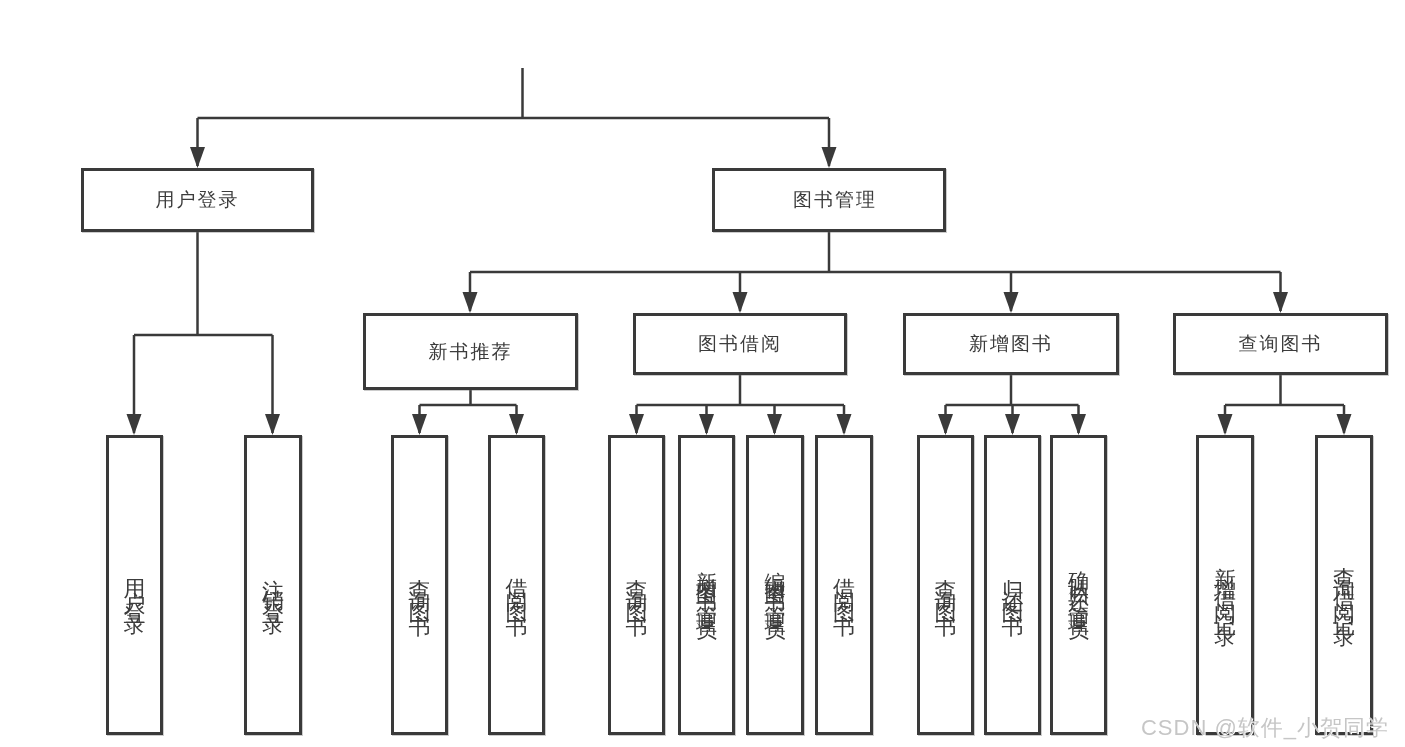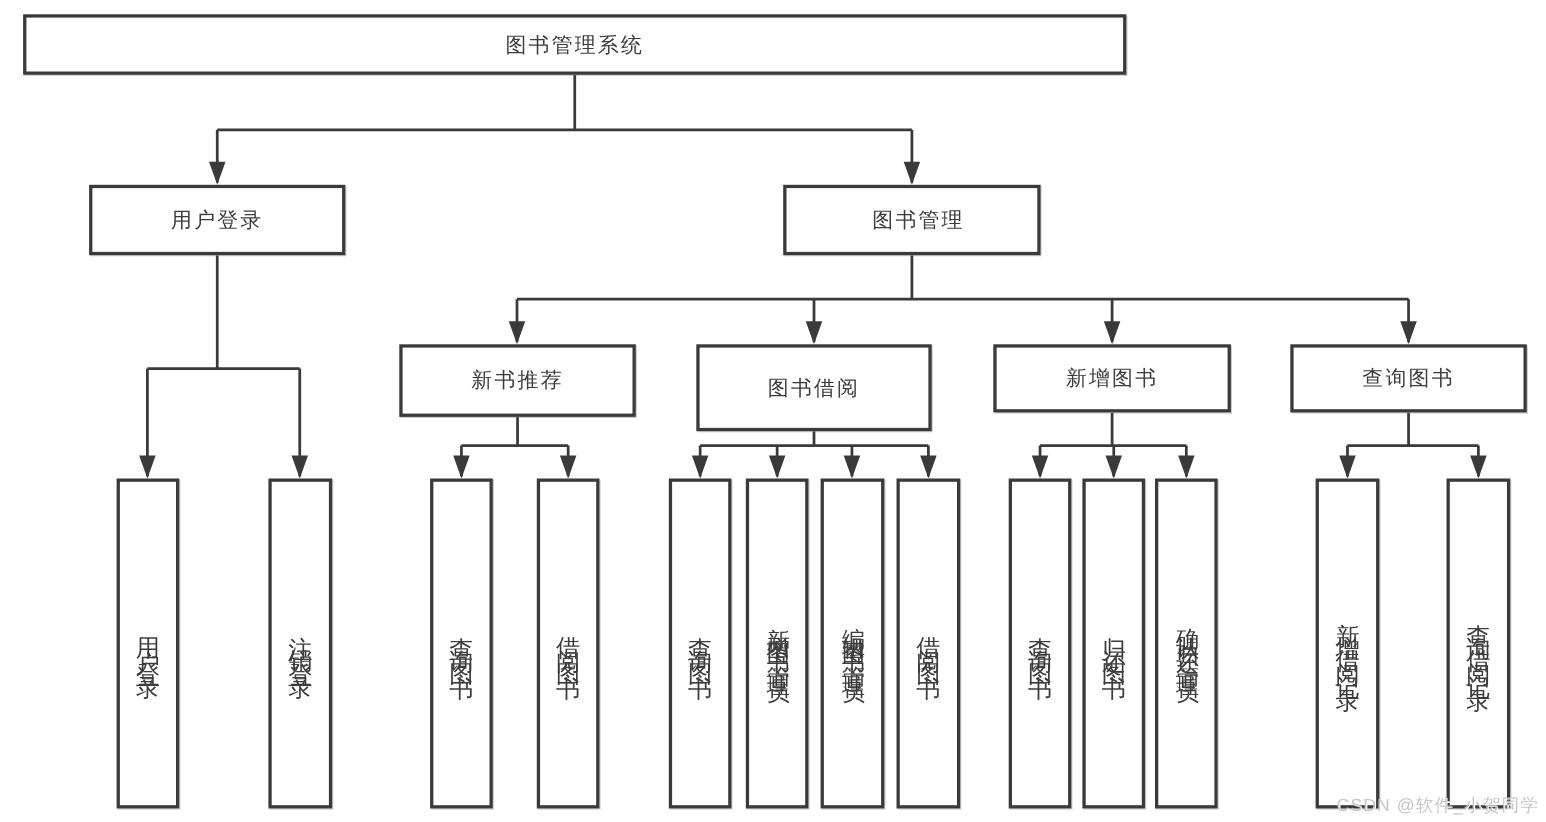--- a/index.html
+++ b/index.html
@@ -39,22 +39,22 @@
     display: flex;
     align-items: center;
     justify-content: center;
     color: var(--text);
     box-shadow: 1px 1px 0 rgba(110,110,110,0.35);
   }
   .h-node { font-size: 19px; letter-spacing: 2px; }
   .root  { left: 21px;  top: 13px;  width: 1003px; height: 55px; }
   .l2a   { left: 81px;  top: 168px; width: 233px;  height: 64px; }
   .l2b   { left: 712px; top: 168px; width: 234px;  height: 64px; padding-left: 12px; }
-  .l3a   { left: 363px; top: 313px; width: 215px;  height: 66px; text-align: center; }
-  .l3b   { left: 633px; top: 313px; width: 214px;  height: 79px; }
+  .l3a   { left: 363px; top: 313px; width: 215px;  height: 77px; text-align: center; }
+  .l3b   { left: 633px; top: 313px; width: 214px;  height: 62px; }
   .l3c   { left: 903px; top: 313px; width: 216px;  height: 62px; }
   .l3d   { left: 1173px;top: 313px; width: 215px;  height: 62px; }
   .leaf {
     top: 435px;
     height: 300px;
     writing-mode: vertical-rl;
     text-orientation: mixed;
     font-size: 22px;
     letter-spacing: 12px;
   }
@@ -67,23 +67,23 @@
   .lf6  { left: 678px;  width: 57px; }
   .lf7  { left: 746px;  width: 58px; }
   .lf8  { left: 815px;  width: 58px; }
   .lf9  { left: 917px;  width: 57px; }
   .lf10 { left: 984px;  width: 57px; }
   .lf11 { left: 1050px; width: 57px; }
   .lf12 { left: 1196px; width: 58px; }
   .lf13 { left: 1315px; width: 58px; }
   .watermark {
     position: absolute;
-    right: 6px;
+    right: 16px;
     bottom: 4px;
-    font-size: 16px;
+    font-size: 22px;
     color: var(--watermark);
     text-shadow: 1px 1px 0 #ffffff;
     z-index: 5;
     letter-spacing: 1px;
   }
 </style>
 </head>
 <body>
 
 <div class="canvas">
@@ -143,23 +143,20 @@
     <polygon points="1071,414 1086,414 1078.5,435"></polygon>
 
     <line x1="1280.5" y1="375" x2="1280.5" y2="405"></line>
     <line x1="1225" y1="405" x2="1344" y2="405"></line>
     <line x1="1225" y1="405" x2="1225" y2="433"></line>
     <line x1="1344" y1="405" x2="1344" y2="433"></line>
     <polygon points="1217.5,414 1232.5,414 1225,435"></polygon>
     <polygon points="1336.5,414 1351.5,414 1344,435"></polygon>
   </svg>
 
-  <div class="node h-node root">
-      <span>图书管理系统</span>
-    </div>
 
   <div class="node h-node l2a">
       <span>用户登录</span>
     </div>
   <div class="node h-node l2b">
       <span>图书管理</span>
     </div>
 
   <div class="node h-node l3a">
       <span>新书推荐</span>

